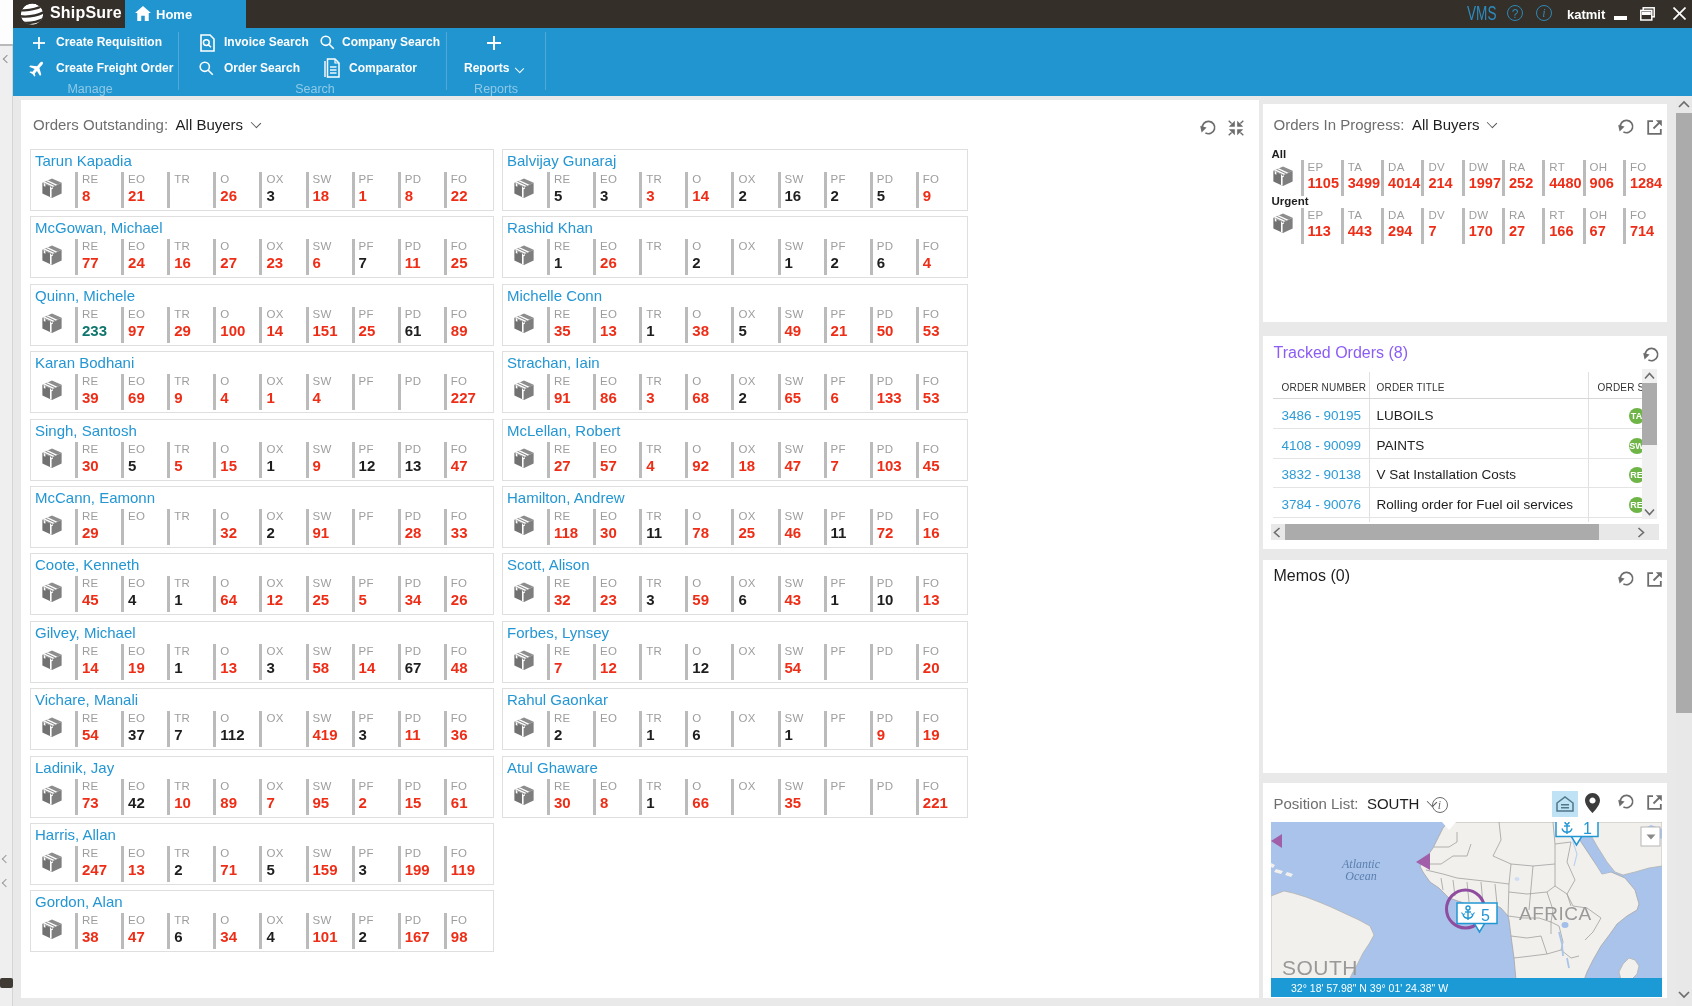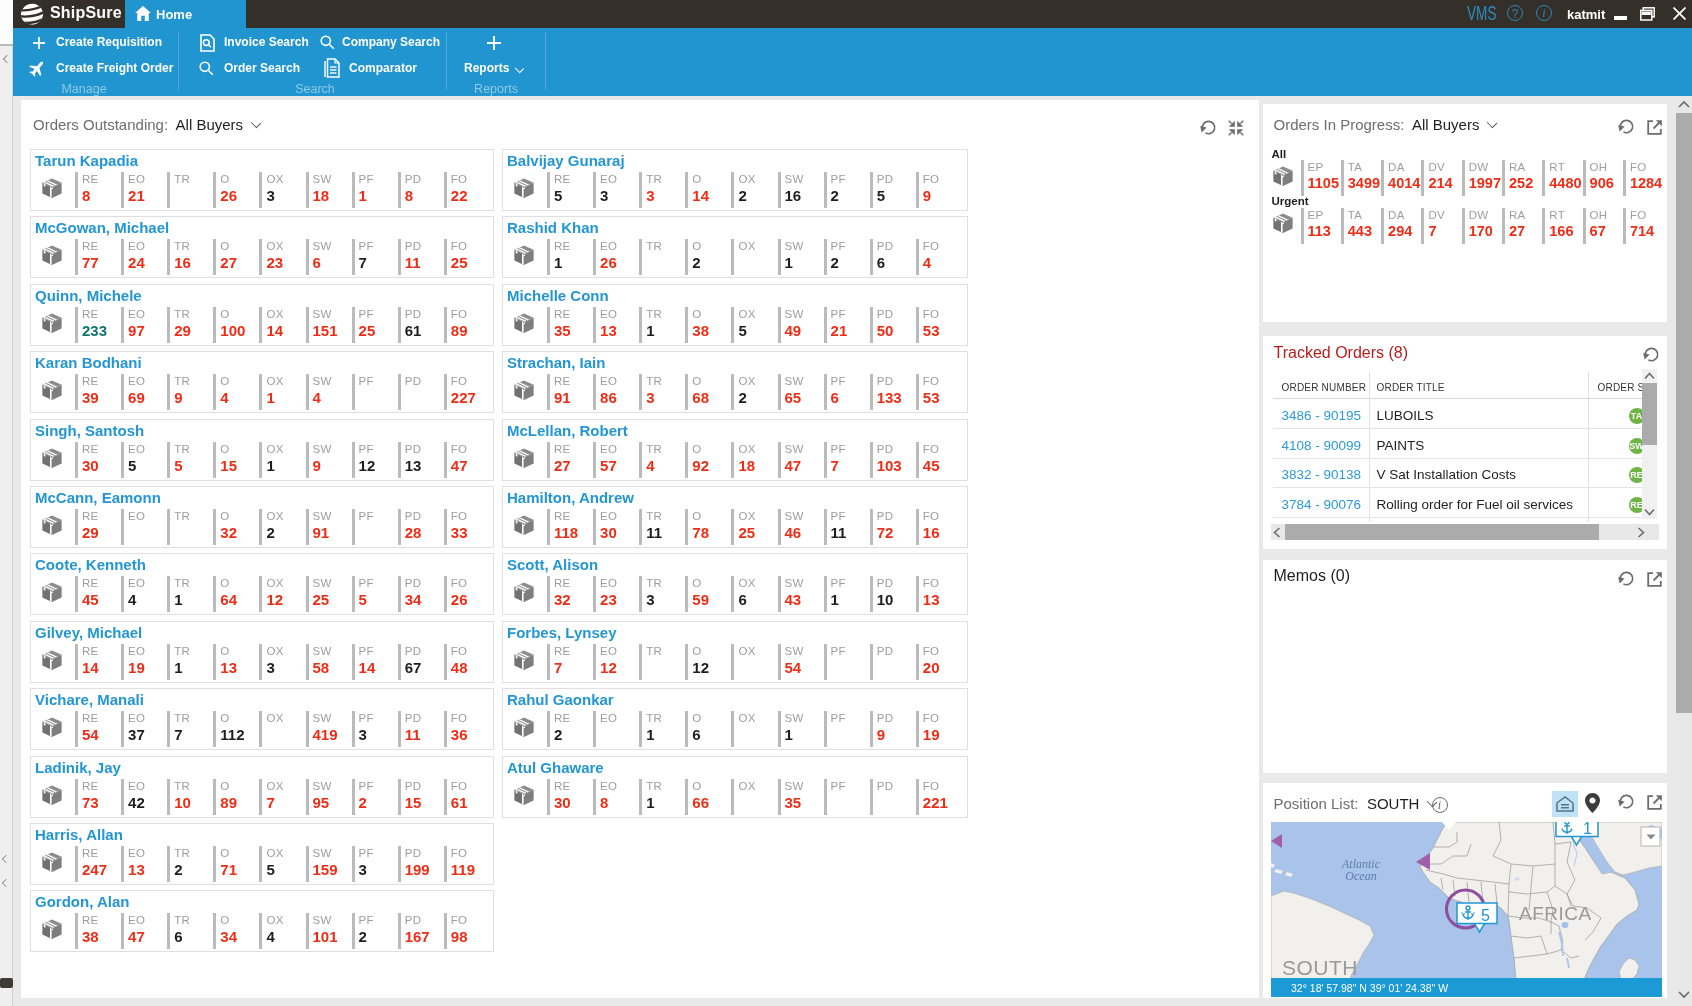--- a/index.html
+++ b/index.html
@@ -2,21 +2,21 @@
 <html><head><meta charset="utf-8"><style>
 * {margin:0;padding:0;box-sizing:border-box;}
 html,body {width:1692px;height:1006px;overflow:hidden;font-family:"Liberation Sans",sans-serif;background:#e9e9e9;}
 .abs {position:absolute;}
 #titlebar {position:absolute;left:13px;top:0;width:1679px;height:28px;background:#342f29;}
 #leftstrip {position:absolute;left:0;top:0;width:13px;height:1006px;background:#efefef;border-right:1px solid #d5d5d5;}
 #ribbon {position:absolute;left:13px;top:28px;width:1679px;height:68px;background:#2095cf;}
 #content {position:absolute;left:13px;top:96px;width:1679px;height:910px;background:#e9e9e9;}
 .panel {position:absolute;background:#fff;}
 .card {position:absolute;height:62px;border:1px solid #dfdfdf;background:#fff;}
-.bname {position:absolute;left:4px;top:2px;font-size:15px;color:#2396d3;white-space:nowrap;font-weight:bold;}
+.bname {position:absolute;left:4px;top:2px;font-size:15px;color:#2396d3;white-space:nowrap;}
 .bicon {position:absolute;left:10px;top:27px;width:22px;height:22px;}
 .col {position:absolute;top:21px;width:46px;height:38px;}
 .cbar {position:absolute;left:0;top:1px;width:3px;height:36px;background:#bbbbbb;}
 .clab {position:absolute;left:7px;top:1.5px;font-size:11.5px;color:#9d9d9d;letter-spacing:0.3px;}
 .cval {position:absolute;left:7px;top:16px;font-size:15px;font-weight:bold;white-space:nowrap;}
 .hdr {font-size:15px;color:#6e6e6e;white-space:nowrap;}
 .hdrsel {font-size:15px;color:#1e1e1e;}
 .chev {display:inline-block;width:8px;height:8px;border-right:1.6px solid #555;border-bottom:1.6px solid #555;transform:rotate(45deg) scale(1,0.85);margin-left:9px;margin-bottom:3px;}
 .rtxt {color:#fff;font-size:12px;font-weight:bold;white-space:nowrap;}
 .grplab {position:absolute;top:54px;font-size:12.5px;color:#8ecae8;text-align:center;}
@@ -74,21 +74,21 @@
 <div id="ribbon">
   <svg class="abs" style="left:20px;top:9px" width="12" height="12" viewBox="0 0 12 12">
       <line x1="6" y1="0" x2="6" y2="12" stroke="#fff" stroke-width="1.8"></line>
       <line x1="0" y1="6" x2="12" y2="6" stroke="#fff" stroke-width="1.8"></line>
     </svg>
   <div class="abs rtxt" style="left:43px;top:7px">Create Requisition</div>
   <svg class="abs" style="left:15px;top:31px" width="19" height="18" viewBox="0 0 24 24">
       <path d="M21.5 15.5 L14 10.5 L14 4.5 C14 2.8 13.2 1.5 12 1.5 C10.8 1.5 10 2.8 10 4.5 L10 10.5 L2.5 15.5 L2.5 18 L10 15.5 L10 20 L7.5 21.8 L7.5 23.3 L12 22.3 L16.5 23.3 L16.5 21.8 L14 20 L14 15.5 L21.5 18 Z" fill="#fff" transform="rotate(40 12 12)"></path>
     </svg>
   <div class="abs rtxt" style="left:43px;top:33px">Create Freight Order</div>
-  <div class="grplab" style="left:16px;width:110px">Manage</div>
+  <div class="grplab" style="left:22px;width:110px">Manage</div>
   <div class="rsep" style="left:165px"></div>
 
   <svg class="abs" style="left:187px;top:6px" width="15" height="18" viewBox="0 0 15 18">
       <path d="M1 1 L10 1 L14 5 L14 17 L1 17 Z" fill="none" stroke="#fff" stroke-width="1.6"></path>
       <circle cx="6.3" cy="8.6" r="2.9" fill="none" stroke="#fff" stroke-width="1.5"></circle>
       <line x1="8.4" y1="10.7" x2="11" y2="13.3" stroke="#fff" stroke-width="1.5"></line>
     </svg>
   <div class="abs rtxt" style="left:211px;top:7px">Invoice Search</div>
   <svg class="abs" style="left:186px;top:33px" width="15" height="15" viewBox="0 0 15 15">
       <circle cx="5.8" cy="5.8" r="4.6" fill="none" stroke="#fff" stroke-width="1.6"></circle>
@@ -1544,21 +1544,21 @@
         </div>
         <div class="col" style="left:360.4px">
           <div class="cbar"></div>
           <div class="clab">FO</div>
           <div class="cval" style="color:#ee2d17">714</div>
         </div>
       </div>
 </div>
 
 <div class="panel" style="left:1249.5px;top:240px;width:404px;height:213px">
-  <div class="abs" style="left:11px;top:8px;font-size:16px;color:#b91c1c">Tracked Orders (8)</div>
+  <div class="abs" style="left:11px;top:8px;font-size:16px;color:#8b5cf6">Tracked Orders (8)</div>
   <div class="abs" style="left:380px;top:10px"><svg width="17" height="17" viewBox="0 0 17 17">
           <path d="M 2.39 9.58 A 6.2 6.2 0 1 1 5.4 13.87" fill="none" stroke="#6d6d6d" stroke-width="1.7"></path>
           <polygon points="0.2,7.0 6.6,8.6 1.6,13.4" fill="#6d6d6d"></polygon>
         </svg></div>
   <div class="abs" style="left:10px;top:36px;width:384px;height:150px;overflow:hidden">
     <div class="abs" style="left:9px;top:10px;font-size:10px;color:#333;letter-spacing:0.2px;white-space:nowrap">ORDER NUMBER</div>
     <div class="abs" style="left:96px;top:0px;width:1px;height:150px;background:#e0e0e0"></div>
     <div class="abs" style="left:104px;top:10px;font-size:10px;color:#333;letter-spacing:0.2px;white-space:nowrap">ORDER TITLE</div>
     <div class="abs" style="left:315px;top:0px;width:1px;height:150px;background:#e0e0e0"></div>
     <div class="abs" style="left:325px;top:10px;font-size:10px;color:#333;letter-spacing:0.2px;white-space:nowrap">ORDER STA</div>

